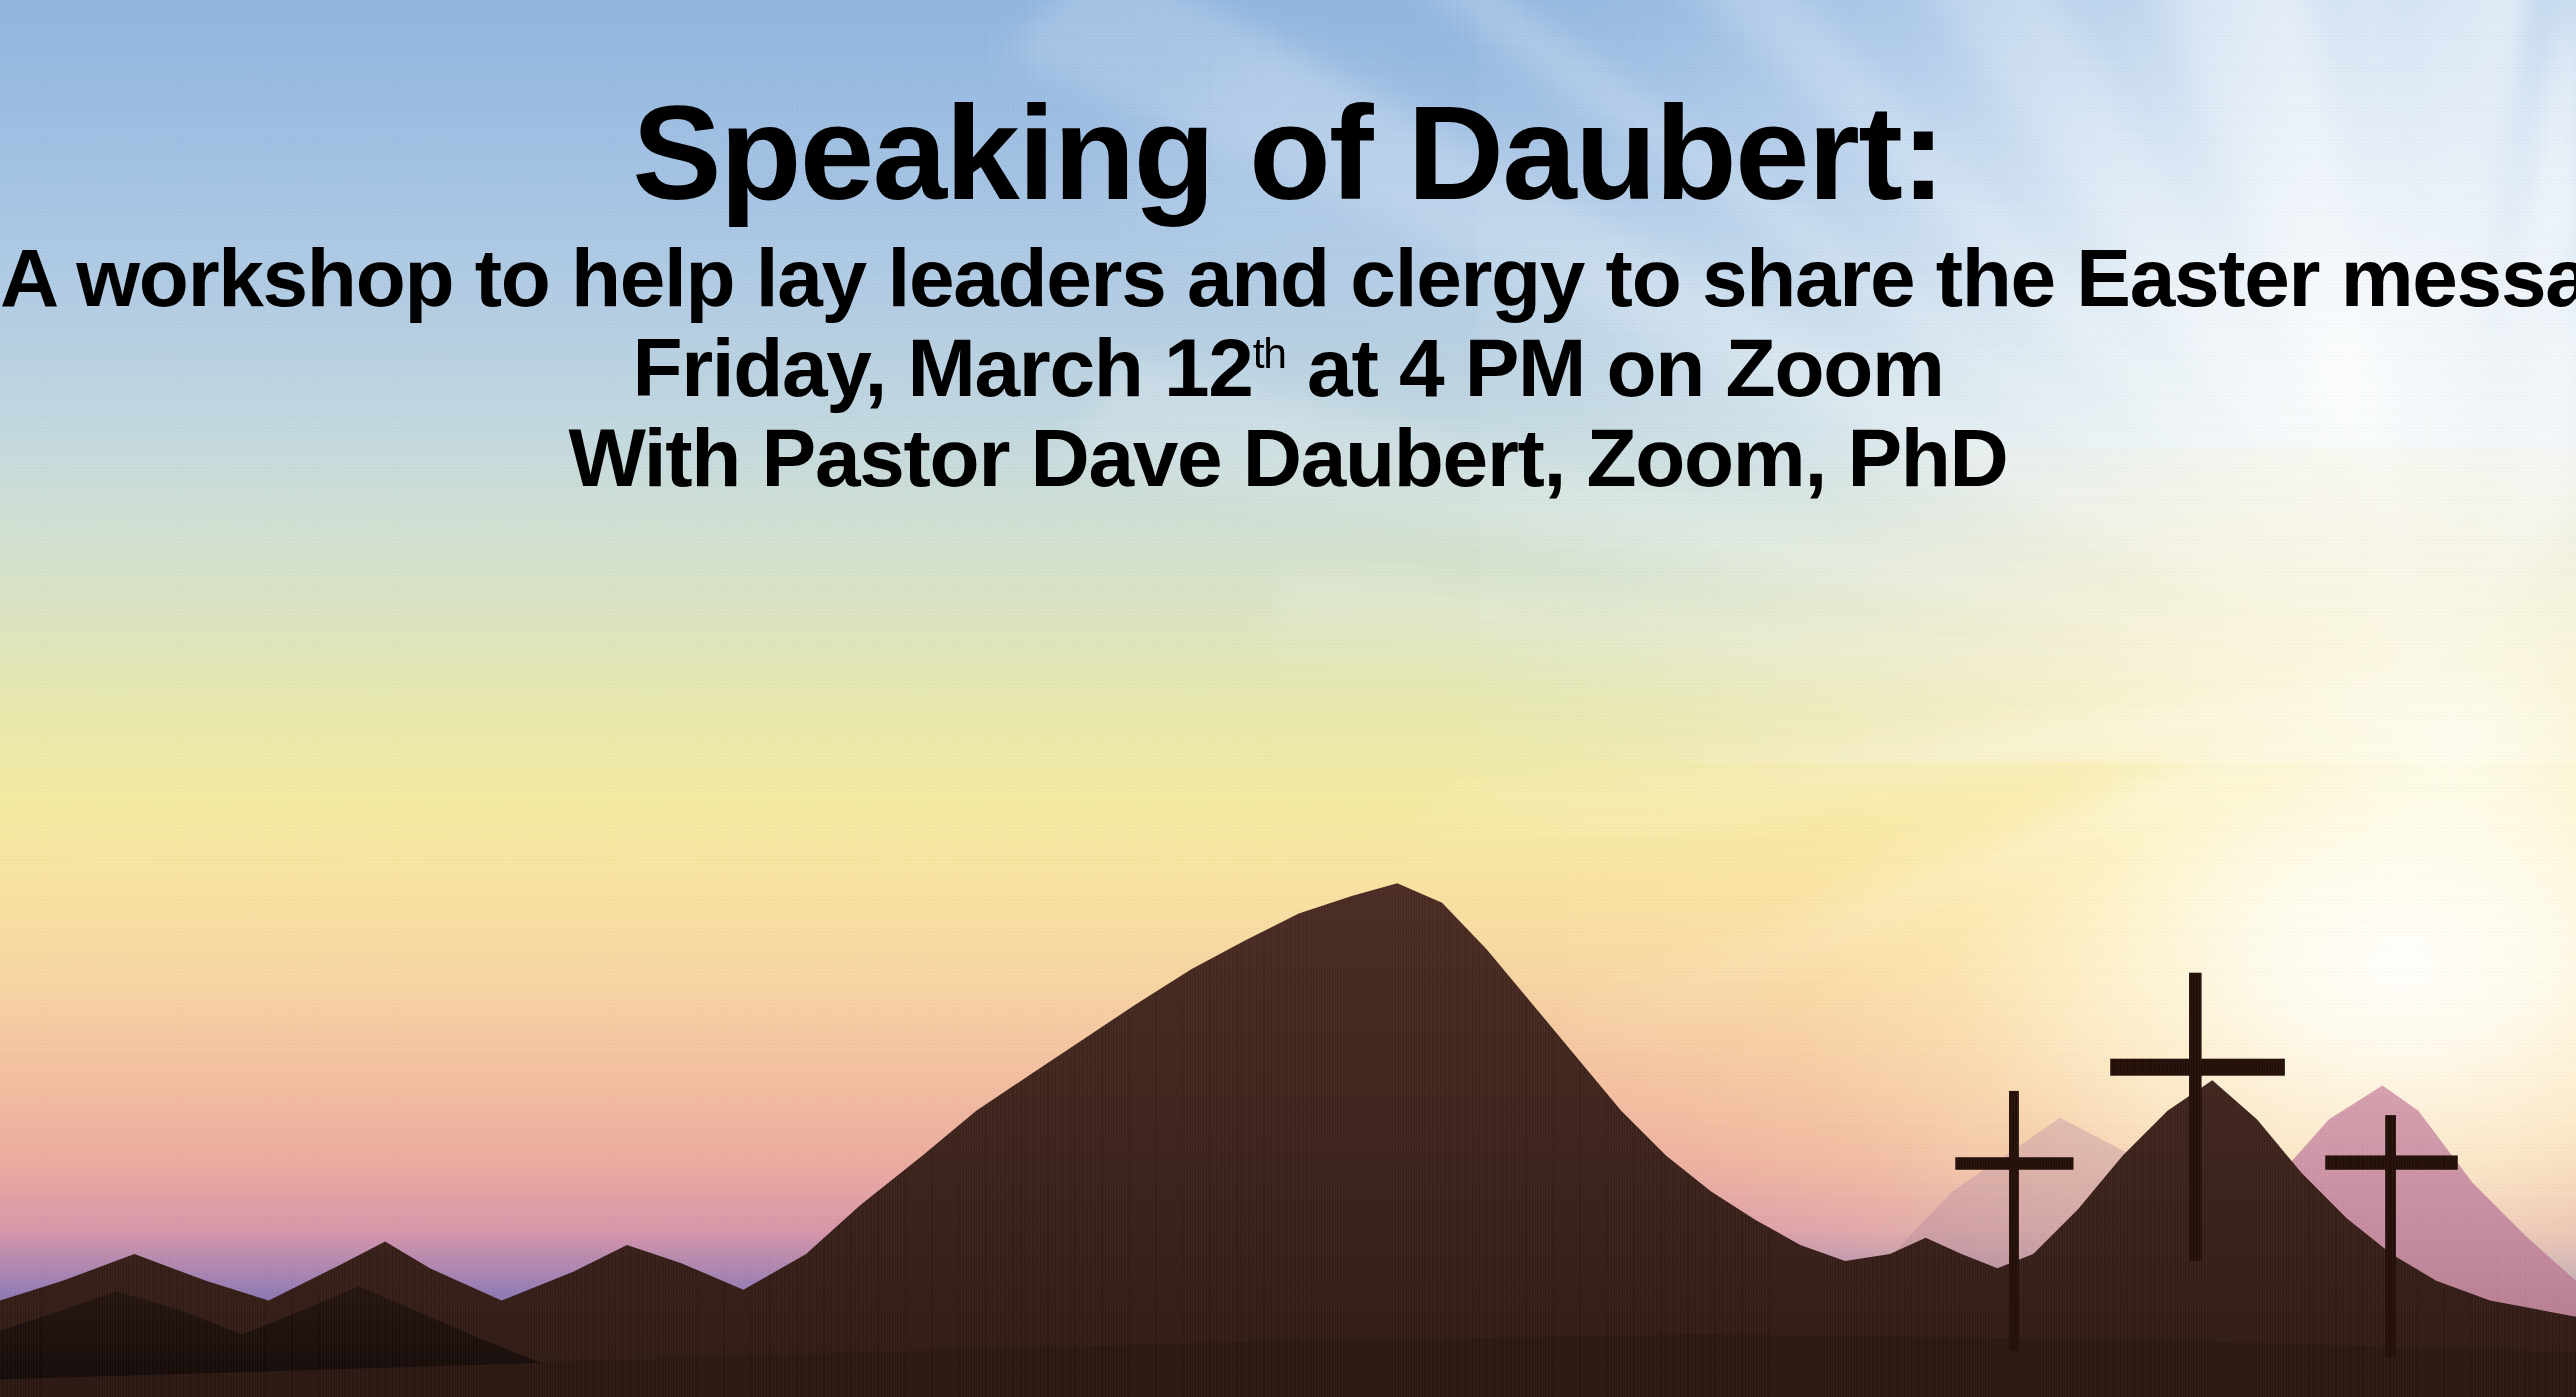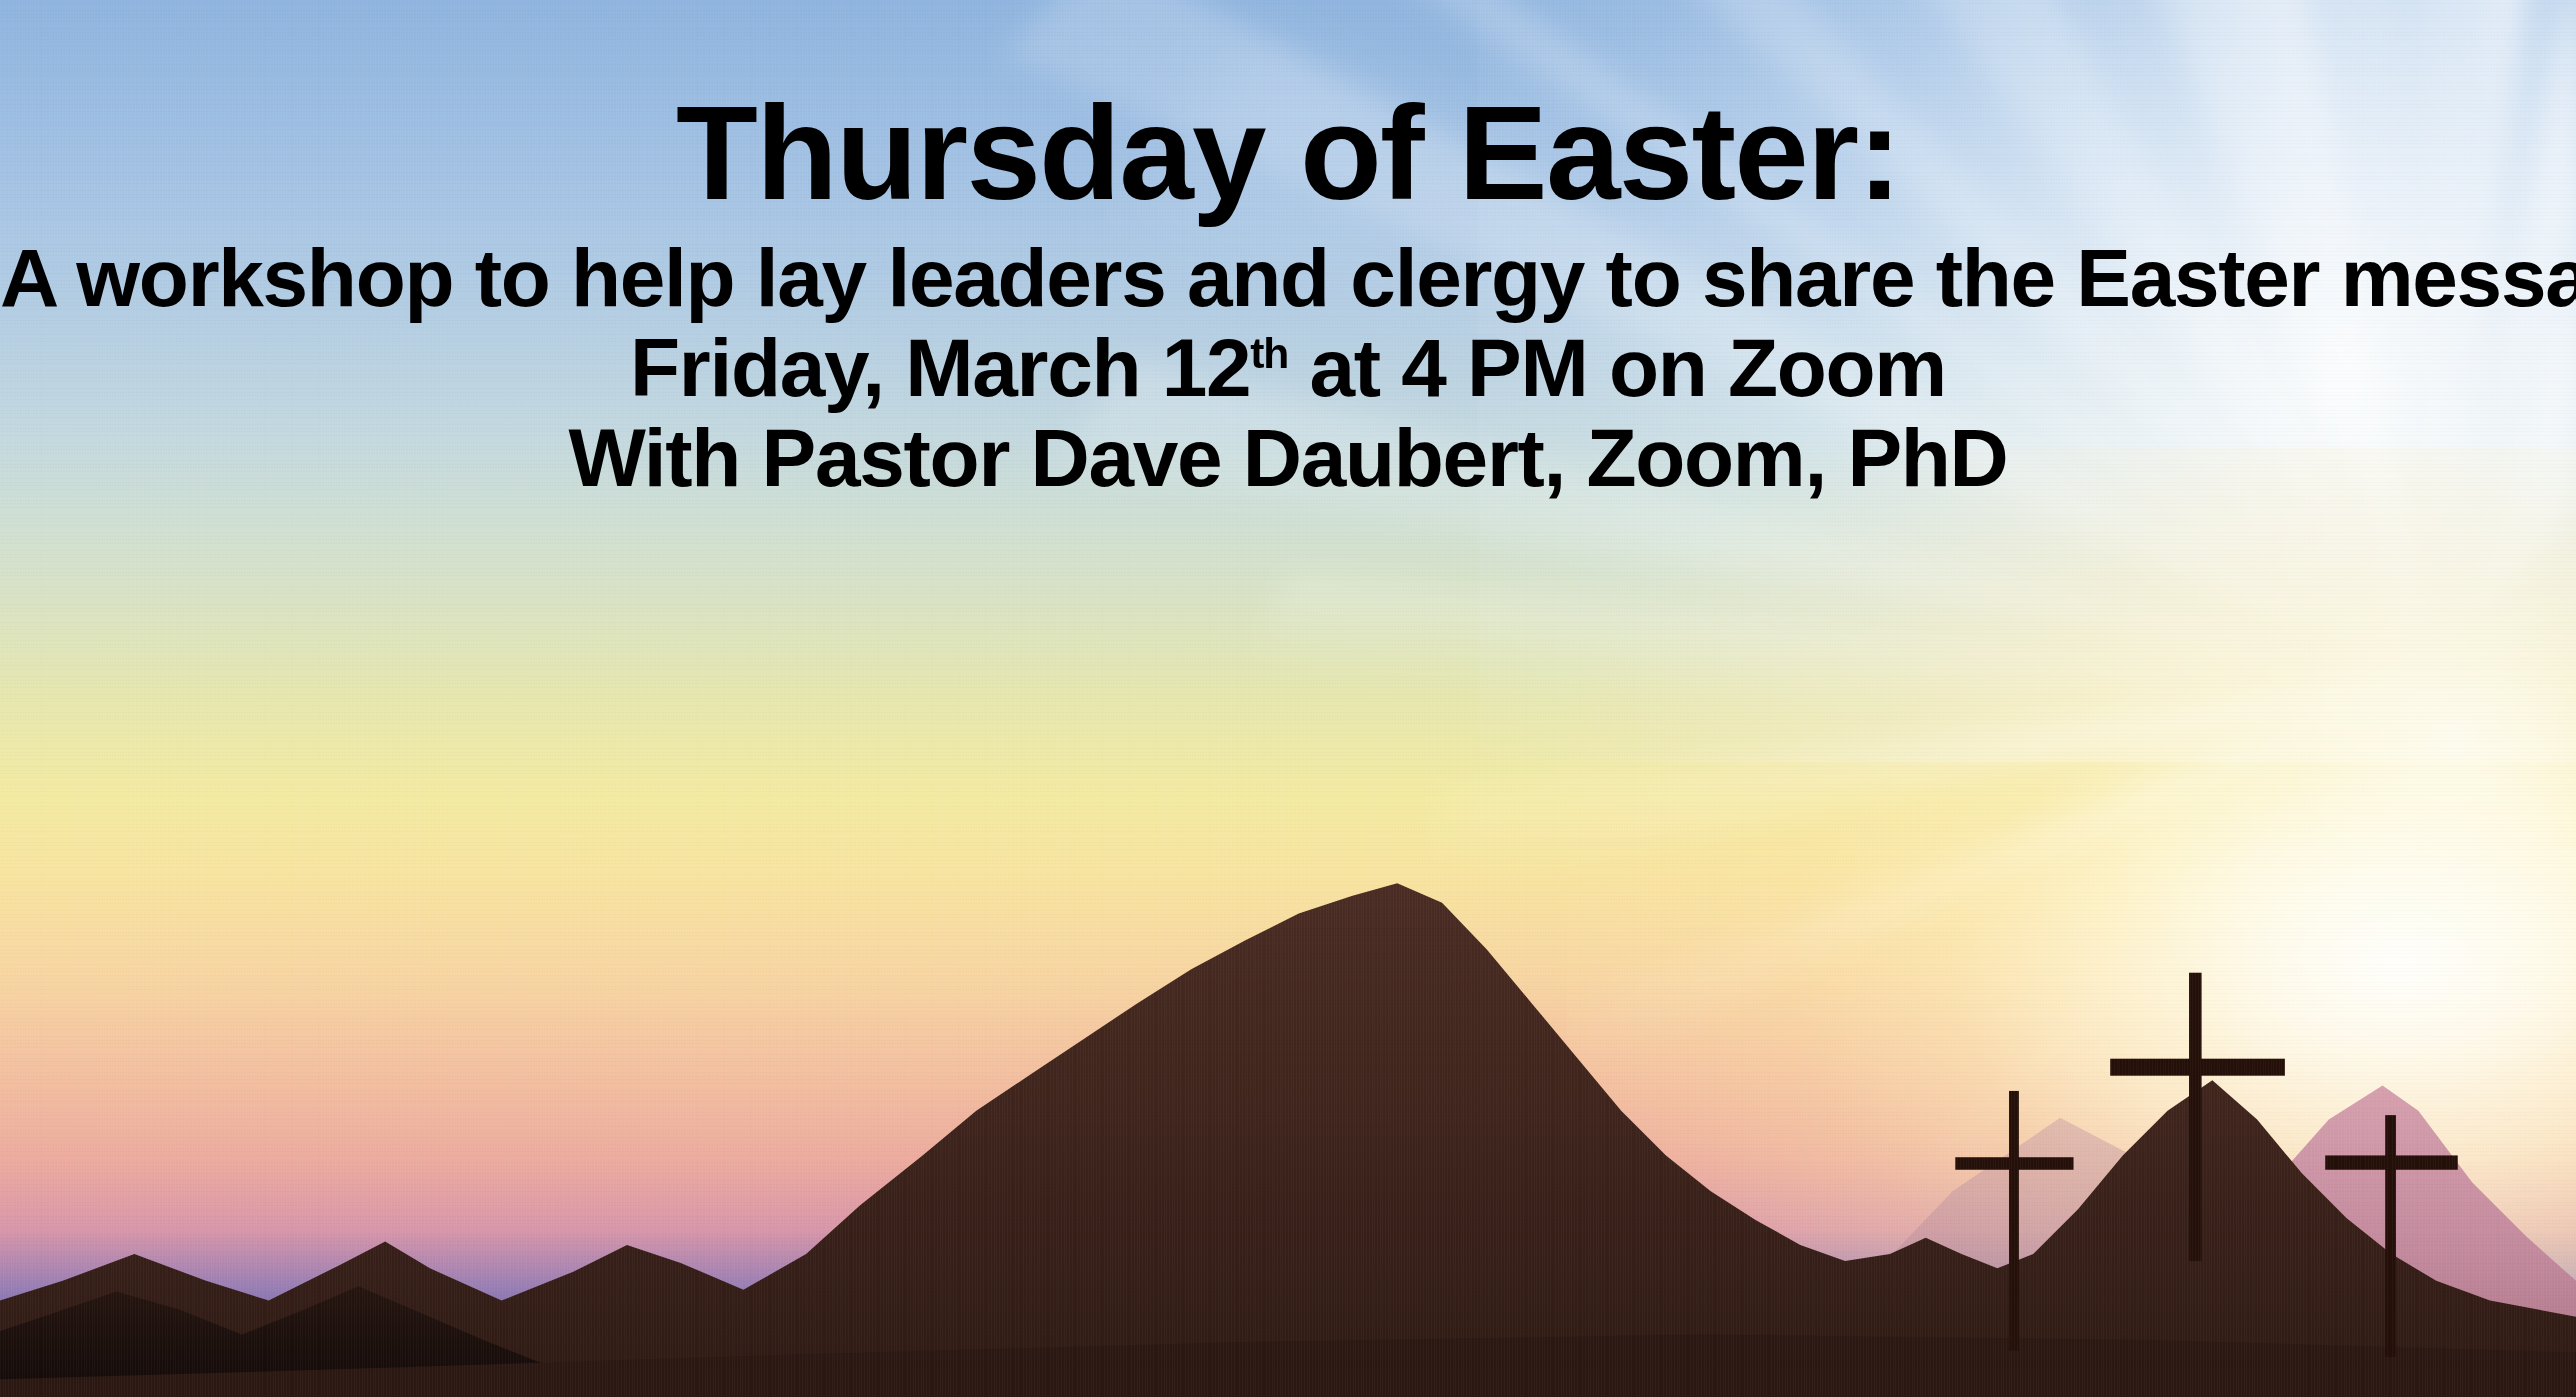--- a/index.html
+++ b/index.html
@@ -107,21 +107,21 @@
     line-height:1.10;
     letter-spacing:-1.3px;
     font-stretch:condensed;
     white-space:nowrap;
   }
   .sub.l1 { margin-top:12.5px; }
   .sup {
     font-size:0.52em;
     vertical-align:super;
     line-height:0;
-    font-weight:700;
+    font-weight:400;
   }
 
   
   .grain {
     position:absolute; inset:0;
     pointer-events:none;
     opacity:0.05;
     background-image:
       repeating-linear-gradient(90deg, rgba(255,255,255,0.6) 0 0.9px, rgba(0,0,0,0) 0.9px 2.7px),
       repeating-linear-gradient(0deg, rgba(0,0,0,0.35) 0 0.9px, rgba(0,0,0,0) 0.9px 3.6px);
@@ -253,21 +253,21 @@
       </g>
 
       <g>
         <rect x="2663" y="1245" width="12" height="270"></rect>
         <rect x="2596" y="1290" width="148" height="16"></rect>
       </g>
     </g>
   </svg>
 
   <div class="text-block">
-    <div class="title">Thursday of Easter:</div>
+    <div class="title">Speaking of Daubert:</div>
 
     <div class="sub l1">A workshop to help lay leaders and clergy to share the Easter message</div>
 
     <div class="sub">
       <span>Friday, March 12</span><span class="sup">th</span><span> at 4 PM on Zoom</span>
     </div>
 
     <div class="sub">With Pastor Dave Daubert, Zoom, PhD</div>
   </div>
 

